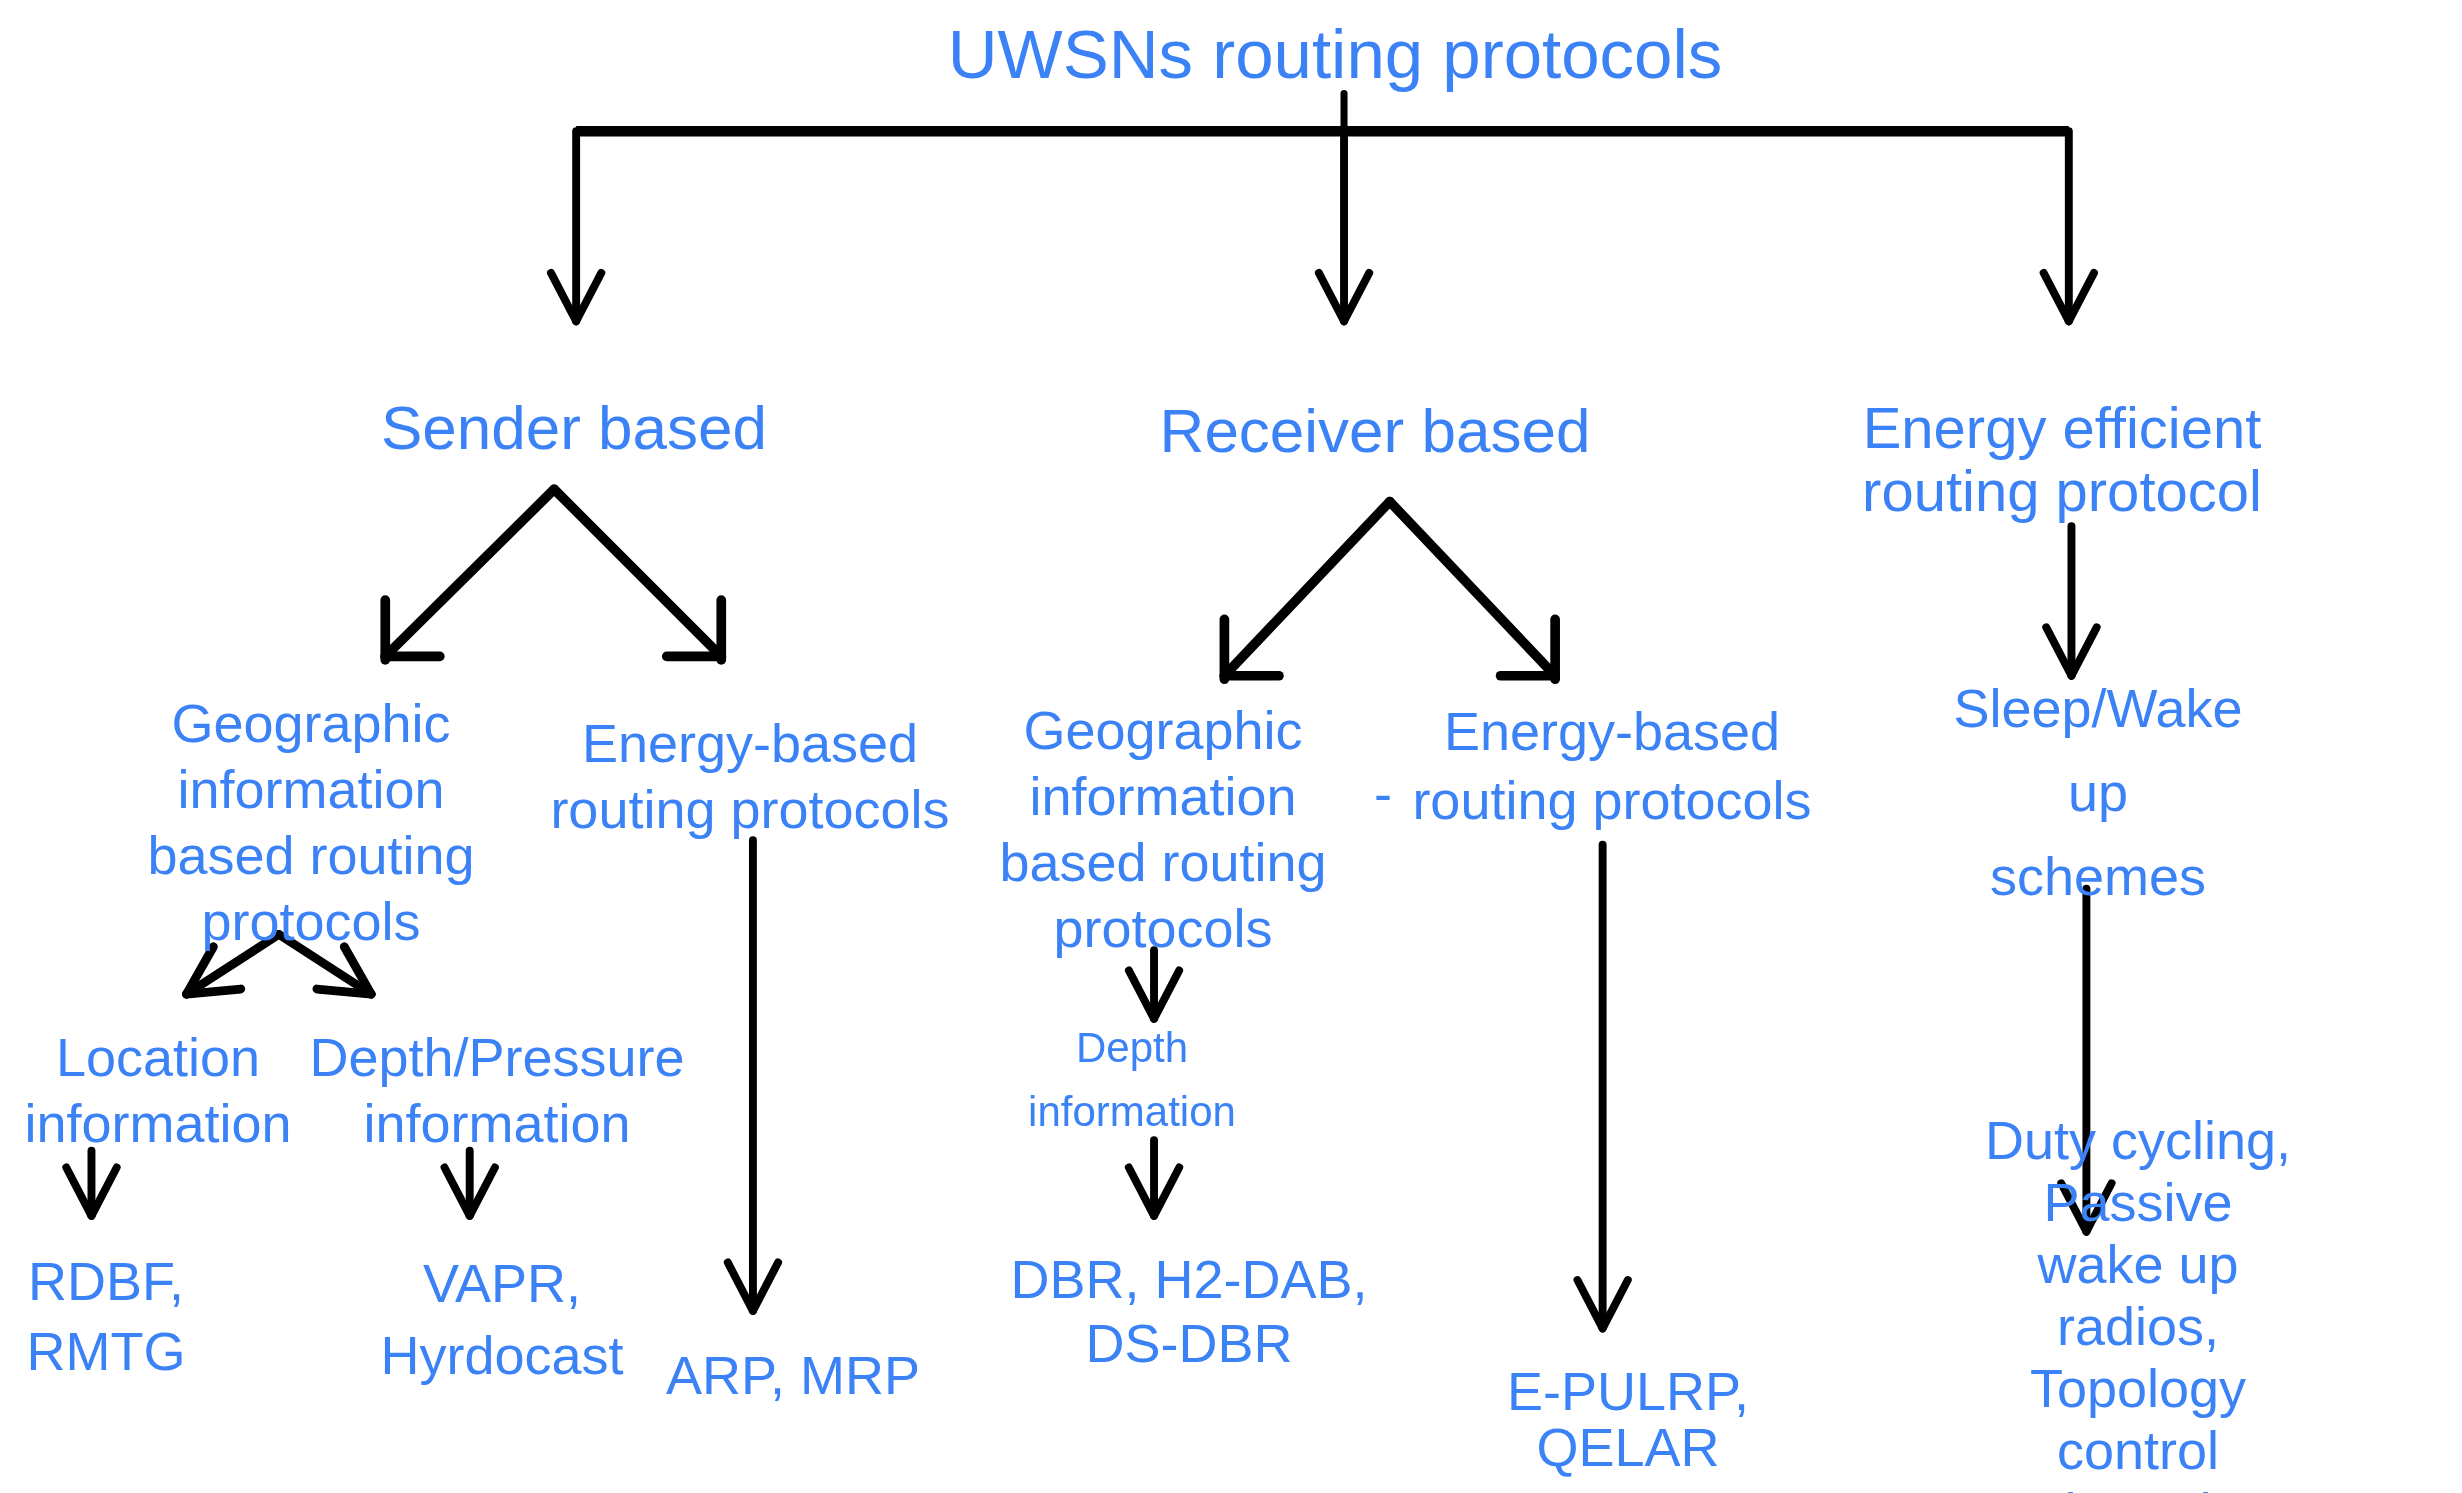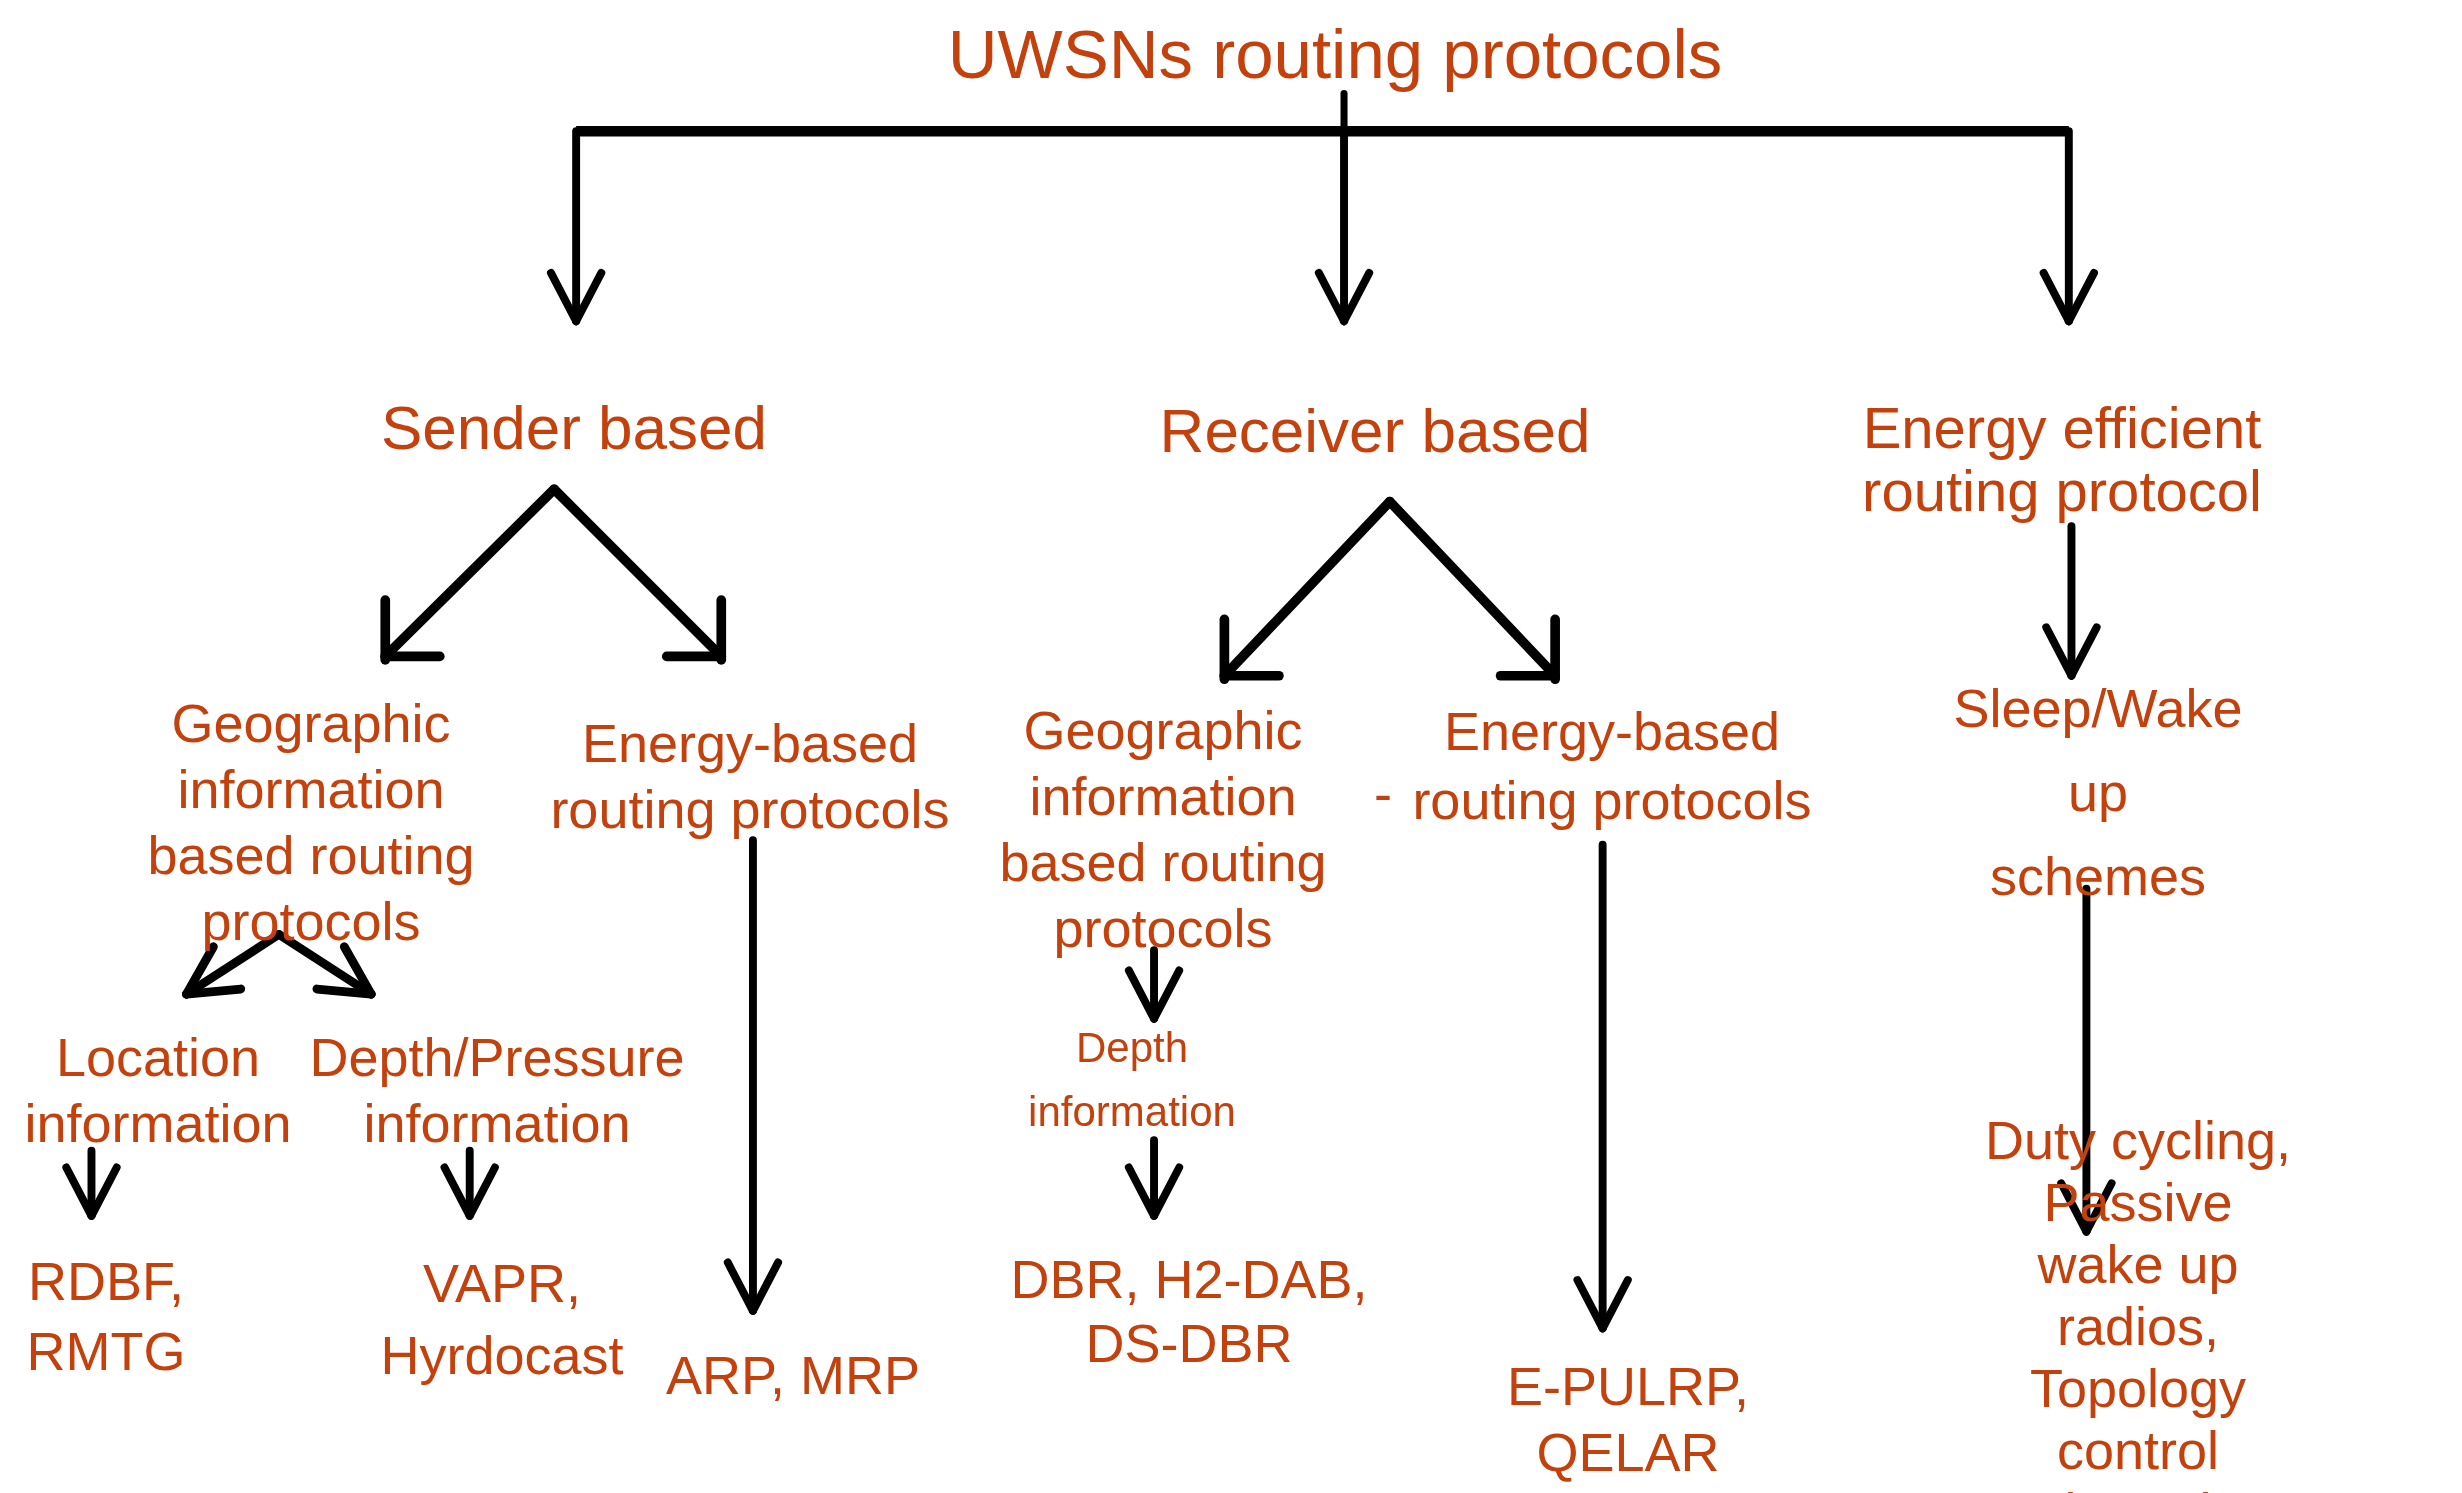--- a/index.html
+++ b/index.html
@@ -10,21 +10,21 @@
     overflow:hidden;
     font-family:"Liberation Sans", sans-serif;
     color:#000000;
   }
   .canvas svg { position:absolute; left:0; top:0; }
   .lbl {
     position:absolute;
     transform:translate(-50%,-50%);
     text-align:center;
     white-space:pre-line;
-    color:#c2410c;
+    color:#3b82f6;
     line-height:1.22;
   }
 </style>
 </head>
 <body>
 
 <div class="canvas">
 
   <svg id="connectors" width="2462" height="1494" viewBox="0 0 2799 1698" aria-hidden="true">
       <g>
@@ -160,21 +160,21 @@
 
   <div class="lbl" style="left:1612px; top:766px; font-size:54px; line-height:69px;">Energy-based
 routing protocols</div>
 
   <div class="lbl" style="left:1132px; top:1080px; font-size:42px; line-height:64px;">Depth
 information</div>
 
   <div class="lbl" style="left:1189px; top:1303px; font-size:54px; line-height:64px;margin-top:8px;">DBR, H2-DAB,
 DS-DBR</div>
 
-  <div class="lbl" style="left:1628px; top:1419px; font-size:54px; line-height:66px;">E-PULRP,
+  <div class="lbl" style="left:1628px; top:1419px; font-size:54px; line-height:56px;">E-PULRP,
 QELAR</div>
 
   <div class="lbl" style="left:2098px; top:792px; font-size:54px; line-height:84px;">Sleep/Wake up
 schemes</div>
 
   <div class="lbl" style="left:2138px; top:1357px; font-size:54px; line-height:62px;">Duty cycling,
 Passive wake up radios,
 Topology control based
 schemes</div>
 

